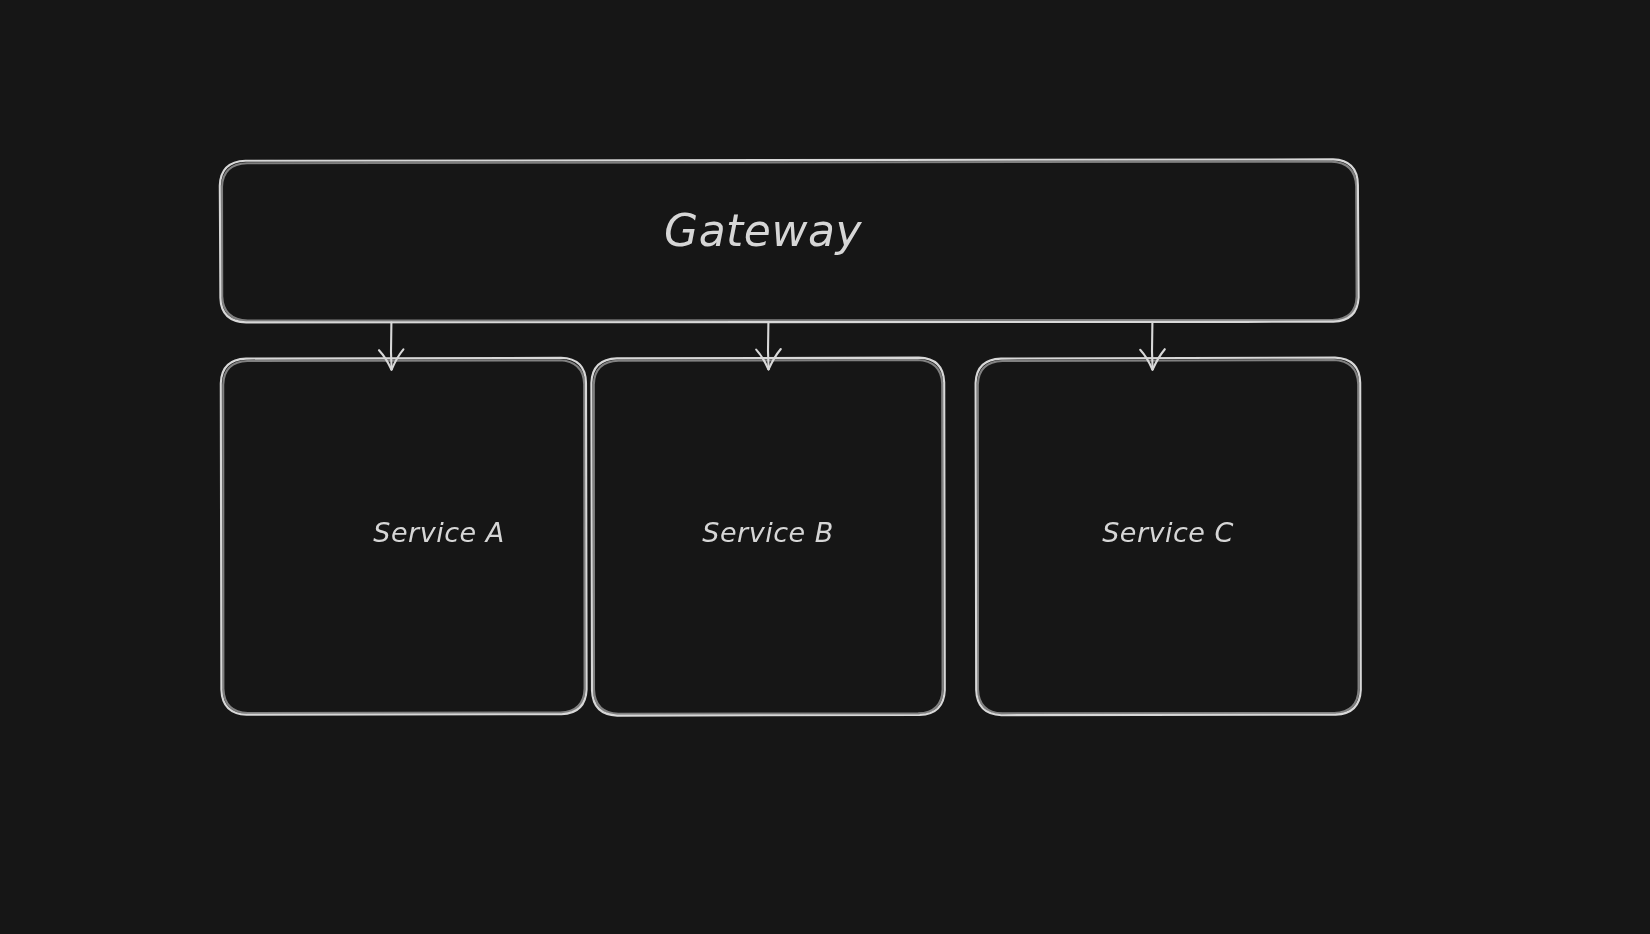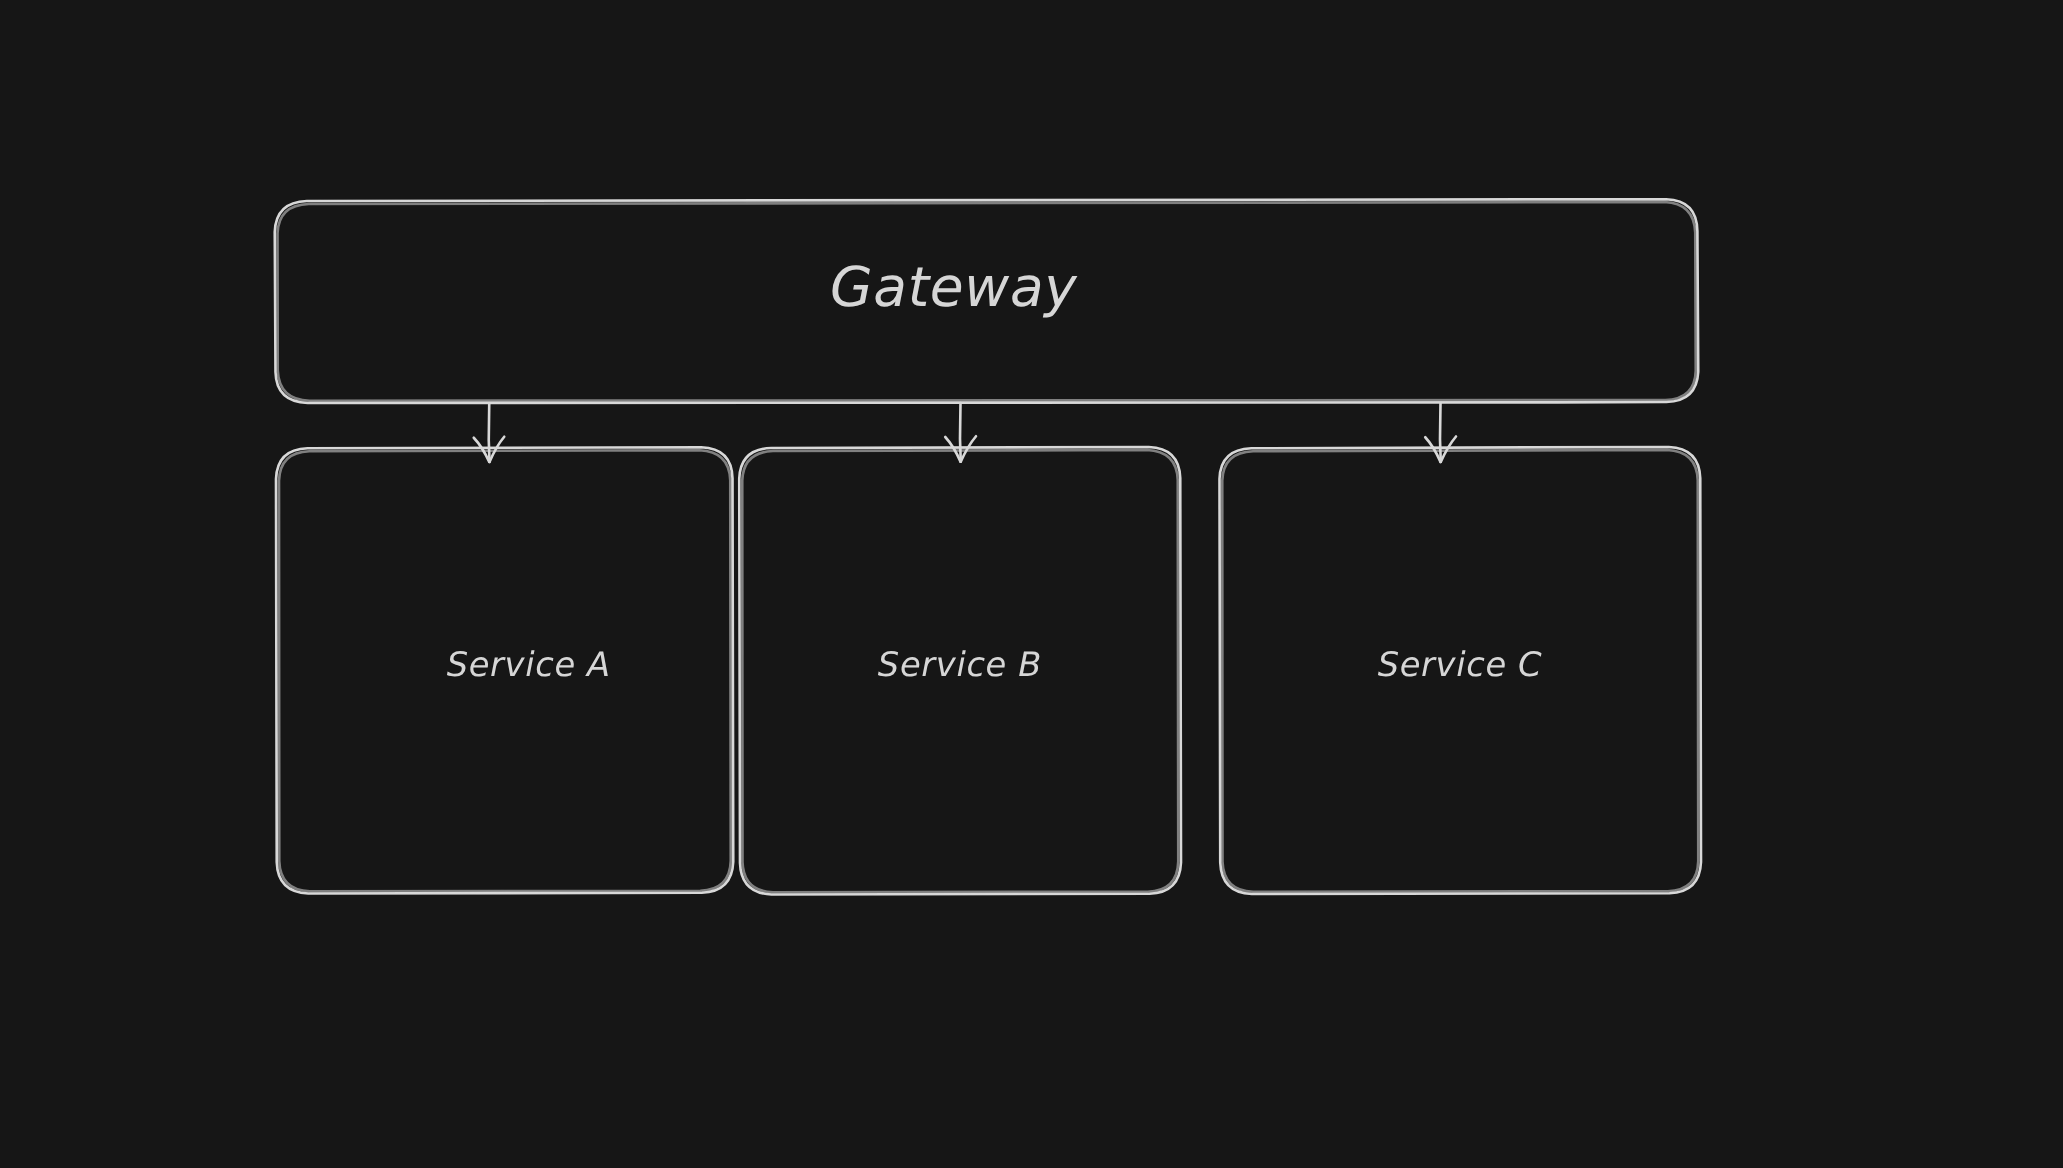--- a/index.html
+++ b/index.html
@@ -43,21 +43,21 @@
     top: 205px;
     width: 1086px;
     font-size: 44px;
     line-height: 52px;
   }
   .service-label {
     font-size: 27px;
     line-height: 32px;
     top: 517px;
   }
-  #label-service-a { left: 212px; width: 422px; }
+  #label-service-a { left: 228px; width: 422px; }
   #label-service-b { left: 592px; width: 352px; }
   #label-service-c { left: 976px; width: 384px; }
 </style>
 </head>
 <body>
 
 <div id="canvas">
 
   <svg id="sketch" viewBox="0 0 1650 934" xmlns="http://www.w3.org/2000/svg">
     <g fill="none" stroke="#d8d8d8" stroke-width="2.1" stroke-linecap="round" stroke-linejoin="round">

